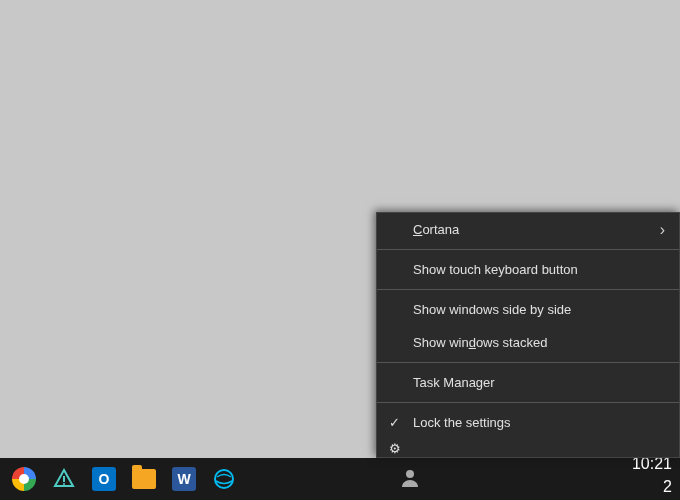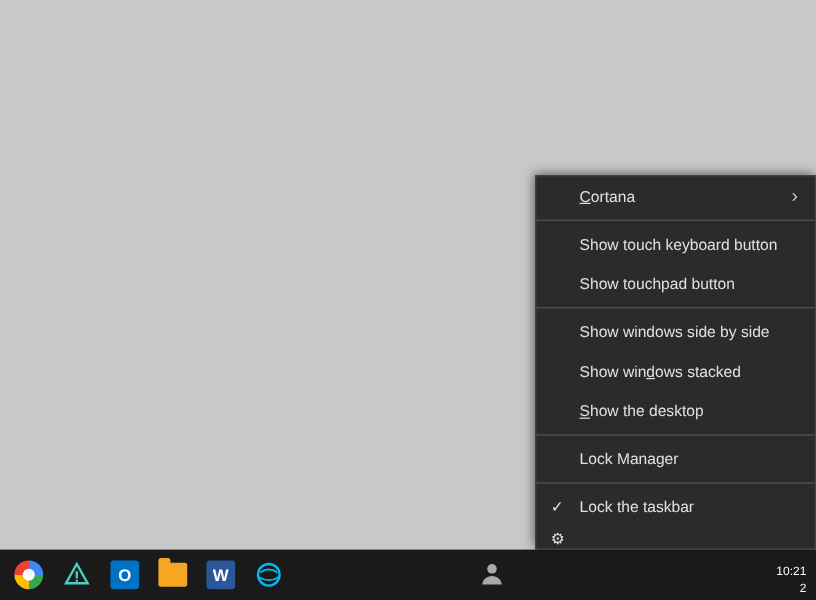--- a/index.html
+++ b/index.html
@@ -50,31 +50,31 @@
       justify-content: center;
       cursor: pointer;
       flex-shrink: 0;
     }
 
     .taskbar-clock {
       position: absolute;
       right: 8px;
       bottom: 2px;
       color: #fff;
-      font-size: 10px;
+      font-size: 16px;
       text-align: right;
       line-height: 1.4;
     }
 
     
     .context-menu {
       position: absolute;
       right: 0;
       bottom: 42px;
-      width: 234px;
+      width: 304px;
       background: #2b2b2b;
       border: 1px solid #444;
       z-index: 100;
       color: #e0e0e0;
       box-shadow: -2px -2px 8px rgba(0,0,0,0.5);
     }
 
     .menu-item {
       display: flex;
       align-items: center;
@@ -129,40 +129,34 @@
 <div class="desktop"></div>
 
 <div class="context-menu" id="context-menu">
     <div class="menu-item has-arrow">
       <span class="menu-item-label"><u>C</u>ortana</span>
     </div>
     <div class="menu-divider"></div>
     <div class="menu-item">
       <span class="menu-item-label">Show touch keyboard button</span>
     </div>
-    <div class="menu-item">
-      <span class="menu-item-label">Show touchpad button</span>
-    </div>
     <div class="menu-divider"></div>
     <div class="menu-item">
       <span class="menu-item-label">Show windows side by side</span>
     </div>
     <div class="menu-item">
       <span class="menu-item-label">Show win<u>d</u>ows stacked</span>
     </div>
-    <div class="menu-item">
-      <span class="menu-item-label"><u>S</u>how the desktop</span>
-    </div>
-    <div class="menu-divider"></div>
-    <div class="menu-item">
-      <span class="menu-item-label">Lock Manager</span>
+    <div class="menu-divider"></div>
+    <div class="menu-item">
+      <span class="menu-item-label">Task Manager</span>
     </div>
     <div class="menu-divider"></div>
     <div class="menu-item checked">
-      <span class="menu-item-label">Lock the taskbar</span>
+      <span class="menu-item-label">Lock the settings</span>
     </div>
     <div class="menu-item">
       <span class="gear-icon">⚙</span>
     </div>
   </div>
 
 <div class="taskbar">
   <div class="taskbar-icons">
 
     <div class="taskbar-icon">

